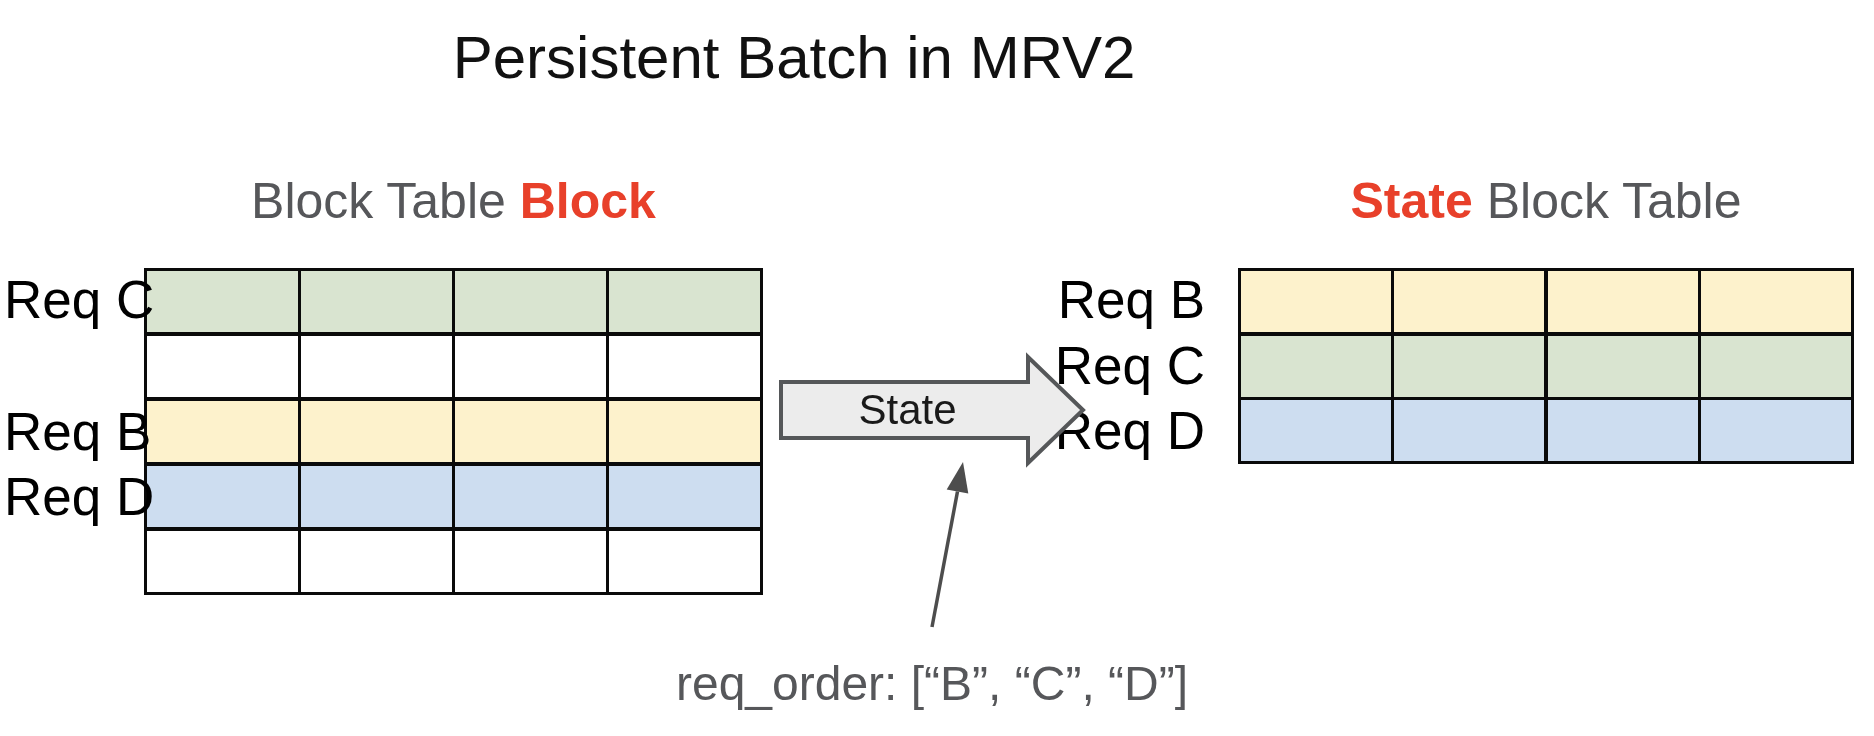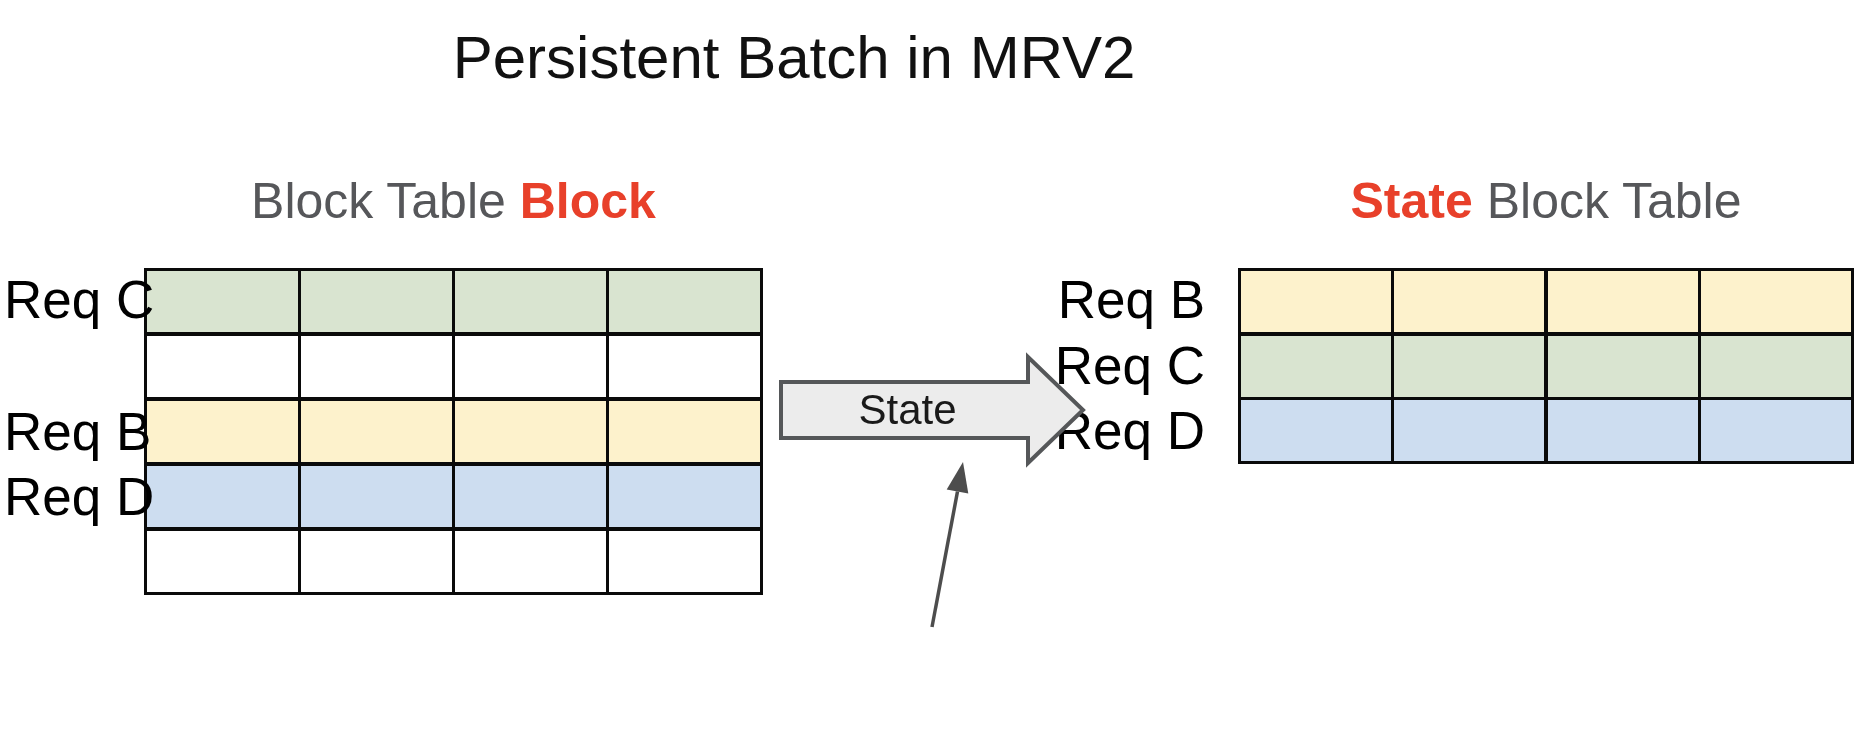--- a/index.html
+++ b/index.html
@@ -107,14 +107,15 @@
   <svg id="gather-svg" class="abs" width="320" height="120" viewBox="0 0 320 120">
     <polygon points="6,32 253,32 253,7 308,60 253,113 253,88 6,88" style="fill:var(--arrow_fill);stroke:var(--arrow_border);stroke-width:4;stroke-linejoin:miter;"></polygon>
   </svg>
   <div id="gather-label" class="abs">State</div>
 
   <svg id="annotation-arrow-svg" class="abs" width="70" height="185" viewBox="0 0 70 185">
     <line x1="17" y1="177" x2="42.5" y2="41.5" style="stroke:var(--annotation_arrow);stroke-width:3.5;"></line>
     <polygon points="48,12 53.3,43.5 31.7,39.5" style="fill:var(--annotation_arrow);"></polygon>
   </svg>
 
+  <div id="req-order" class="abs">req_order: [“B”, “C”, “D”]</div>
 
 </div>
 
 </body></html>

